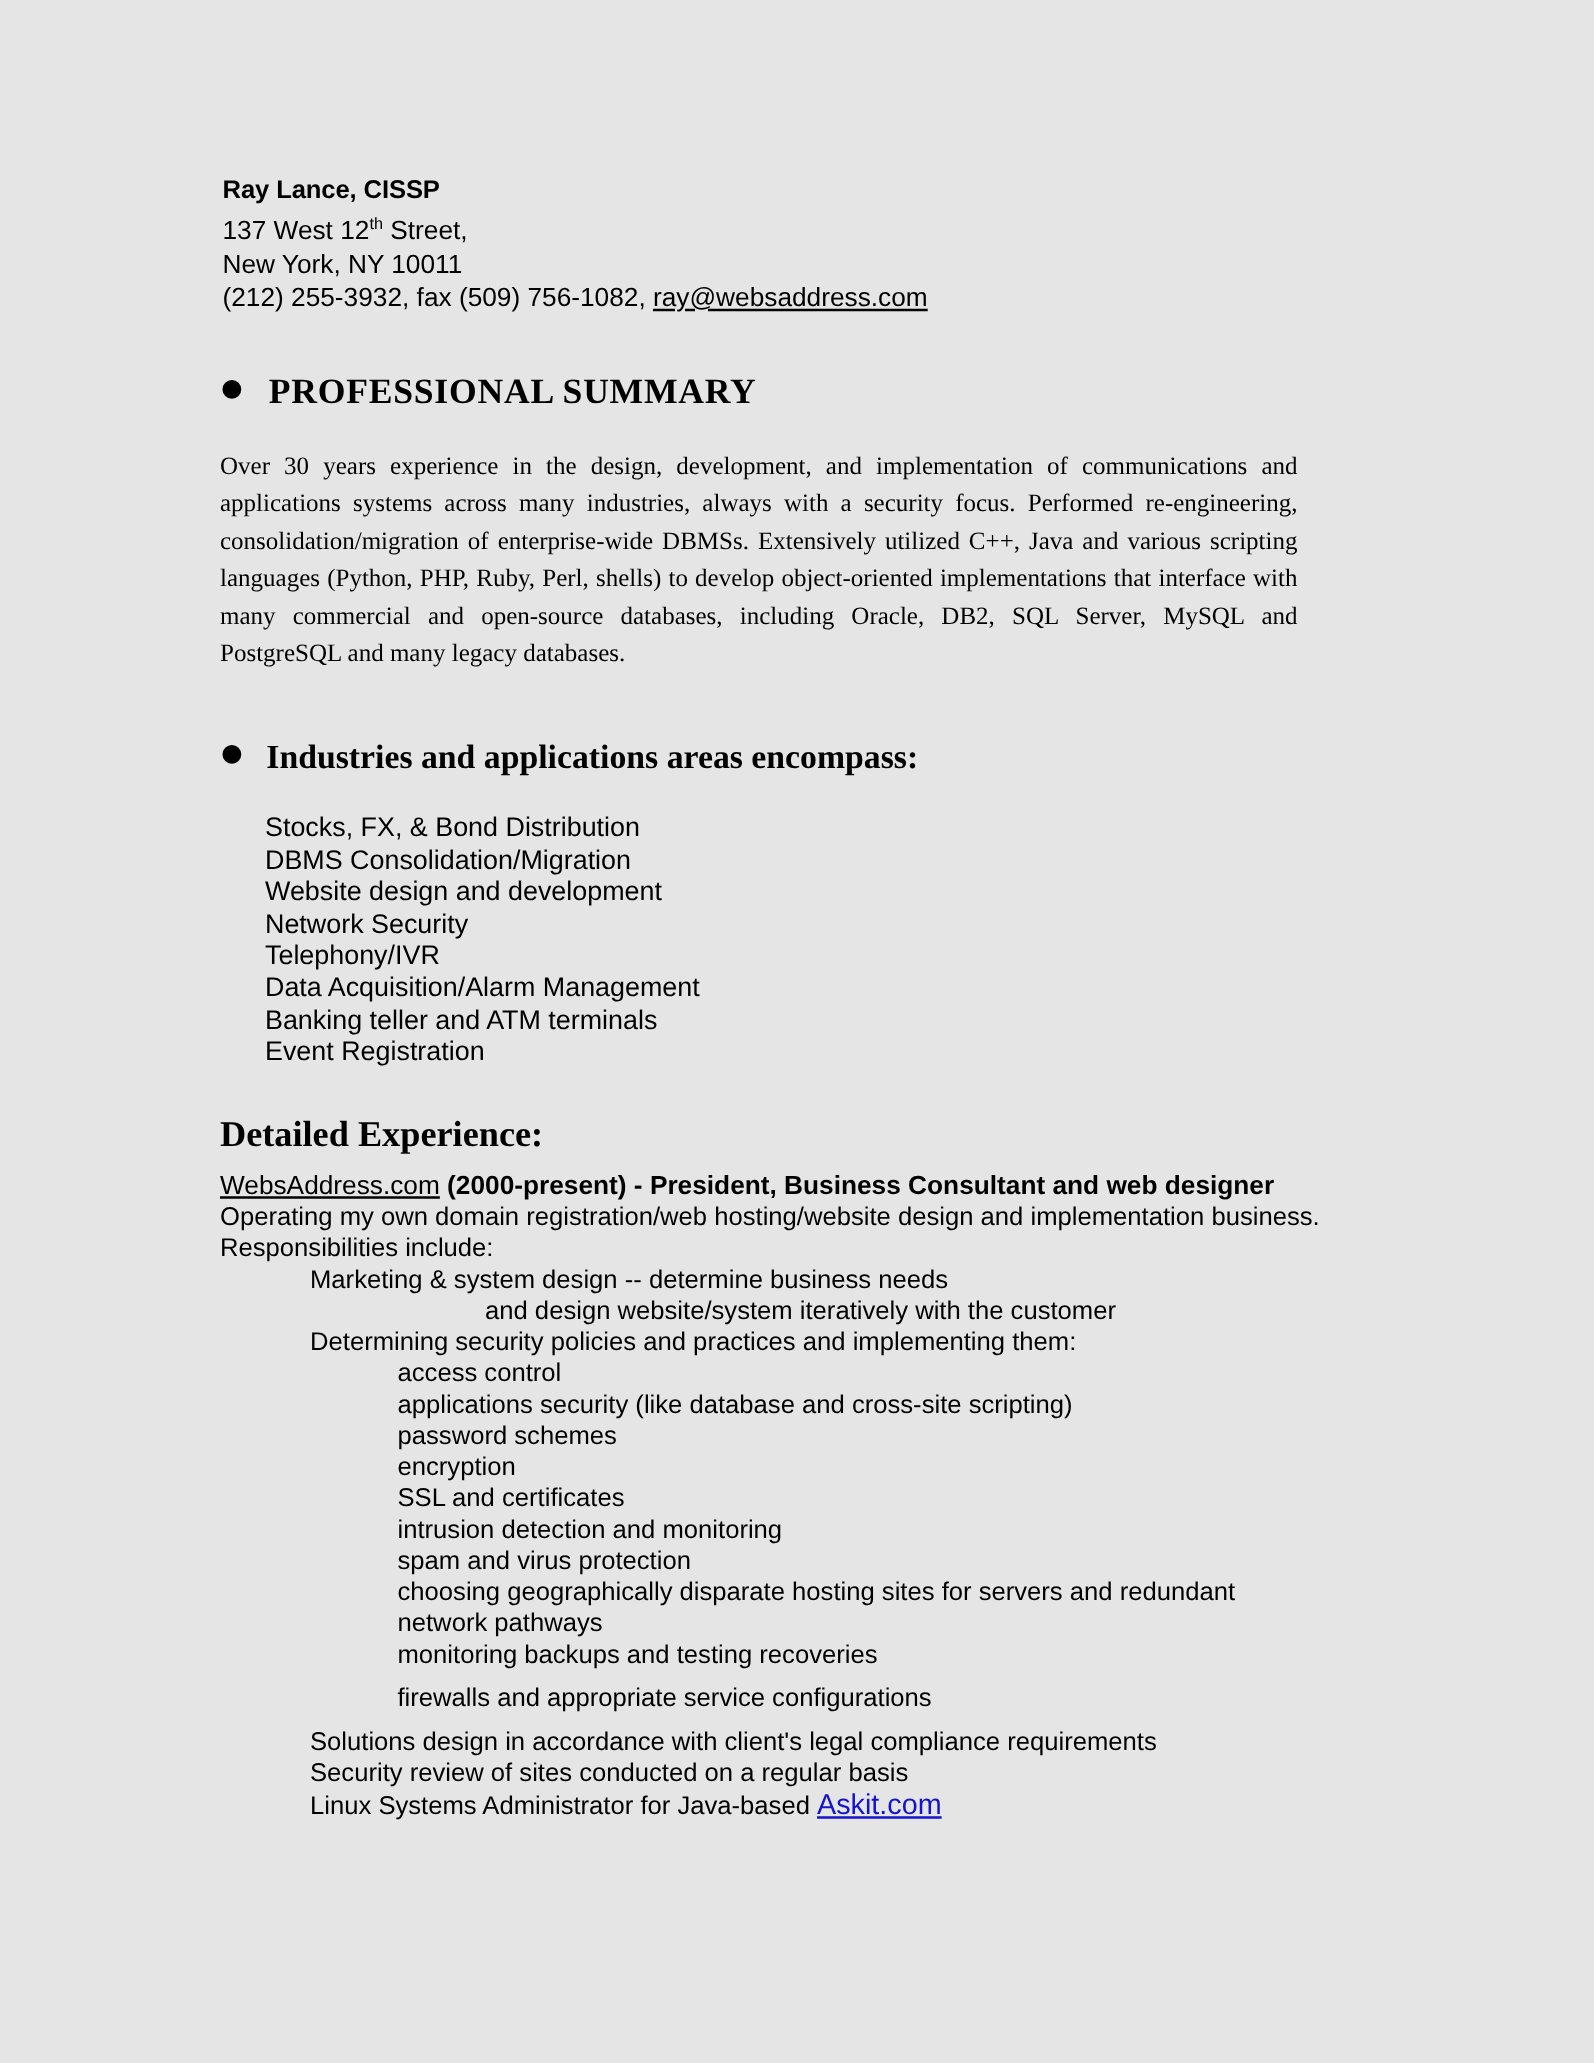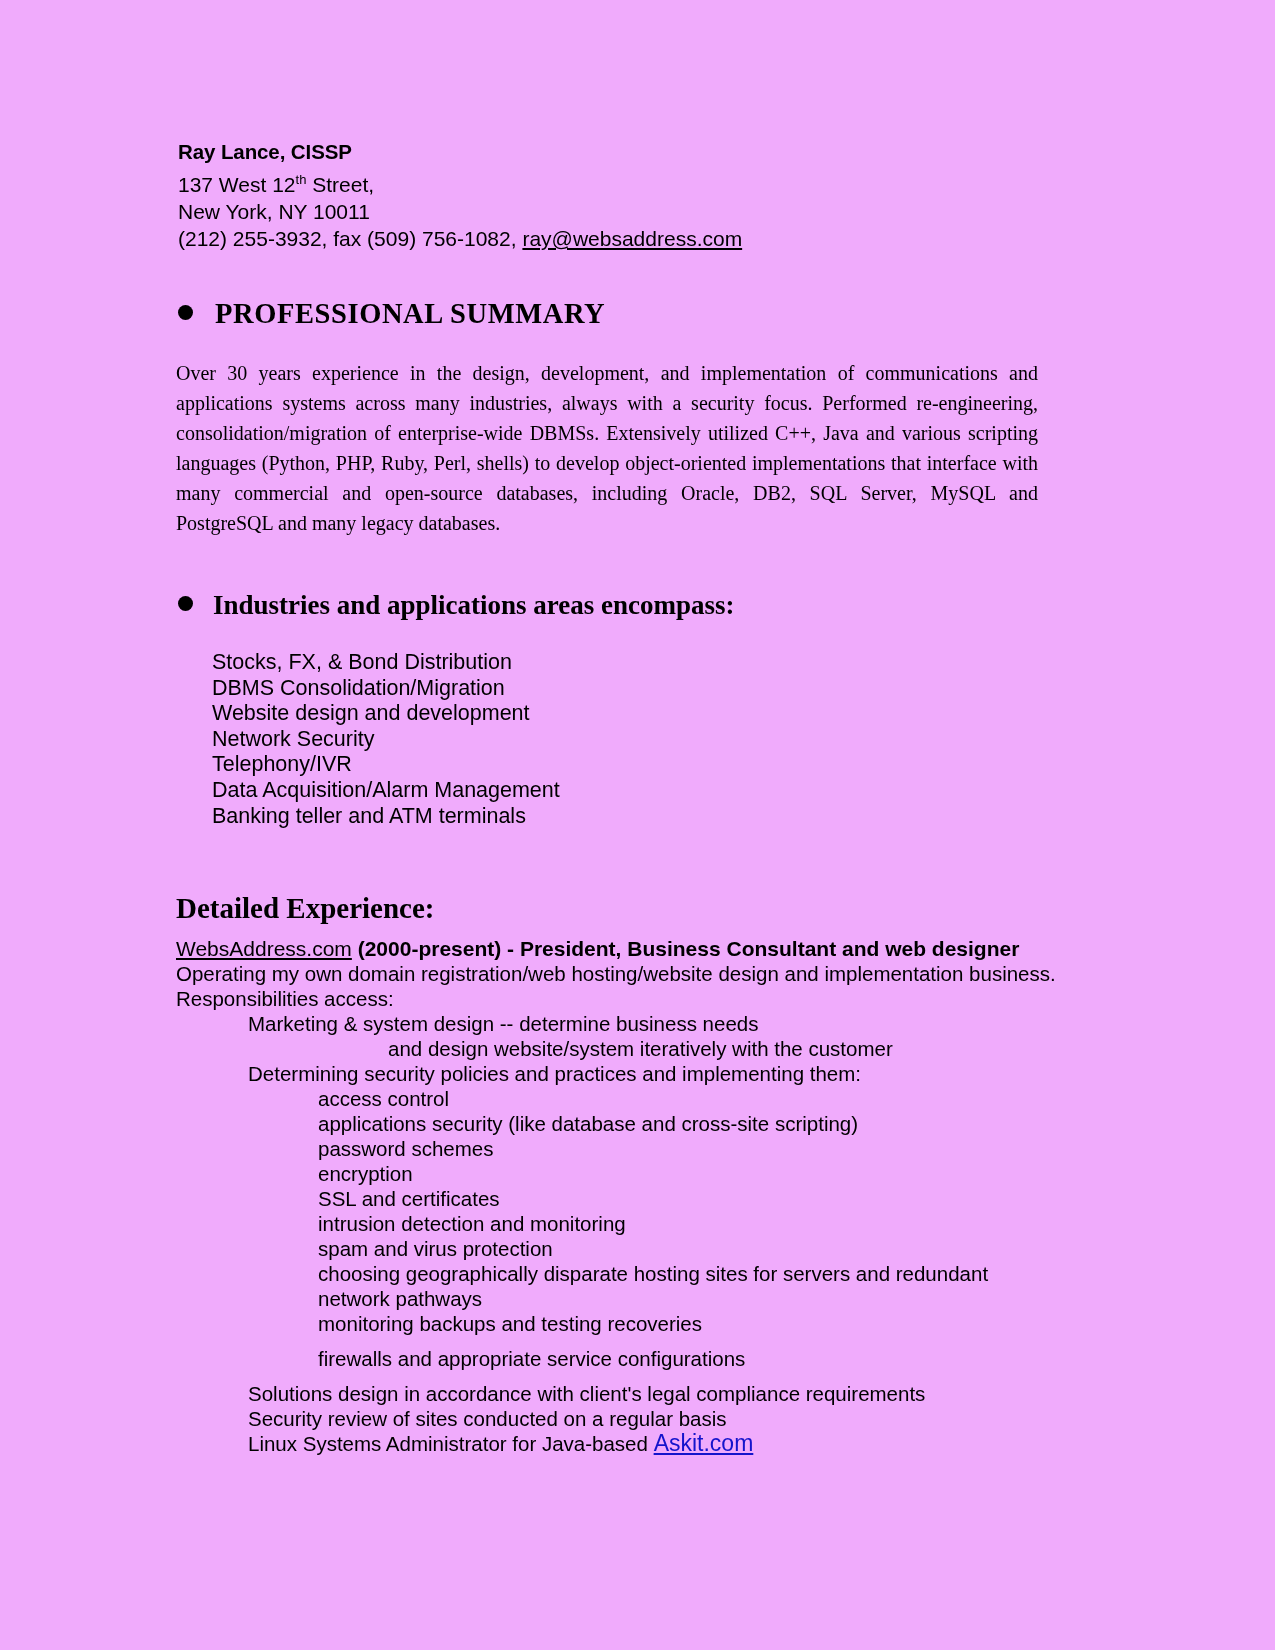--- a/index.html
+++ b/index.html
@@ -4,21 +4,21 @@
 <style>
   html, body {
     margin: 0;
     padding: 0;
     background: #ffffff;
   }
   .page {
     position: relative;
     width: 1275px;
     height: 1650px;
-    background: #f0abfc;
+    background: #e5e5e5;
     overflow: hidden;
     font-family: "Liberation Sans", sans-serif;
     color: #000000;
   }
 
   
   .header {
     position: absolute;
     left: 178px;
     top: 140px;
@@ -185,29 +185,30 @@
   </div>
 
   <ul class="industries">
     <li>Stocks, FX, &amp; Bond Distribution</li>
     <li>DBMS Consolidation/Migration</li>
     <li>Website design and development</li>
     <li>Network Security</li>
     <li>Telephony/IVR</li>
     <li>Data Acquisition/Alarm Management</li>
     <li>Banking teller and ATM terminals</li>
+    <li>Event Registration</li>
   </ul>
 
   <div class="detailed-head">Detailed Experience:</div>
 
   <div class="exp-block">
     <div class="exp-title"><span class="company">WebsAddress.com</span><span class="role"> (2000-present) - President, Business Consultant and web designer</span></div>
 
     <div class="exp-line">Operating my own domain registration/web hosting/website design and implementation business.</div>
-    <div class="exp-line">Responsibilities access:</div>
+    <div class="exp-line">Responsibilities include:</div>
 
     <div class="exp-line ind-1">Marketing &amp; system design -- determine business needs</div>
     <div class="exp-line ind-2">and design website/system iteratively with the customer</div>
     <div class="exp-line ind-1">Determining security policies and practices and implementing them:</div>
 
     <div class="exp-line ind-3">access control</div>
     <div class="exp-line ind-3">applications security (like database and cross-site scripting)</div>
     <div class="exp-line ind-3">password schemes</div>
     <div class="exp-line ind-3">encryption</div>
     <div class="exp-line ind-3">SSL and certificates</div>

